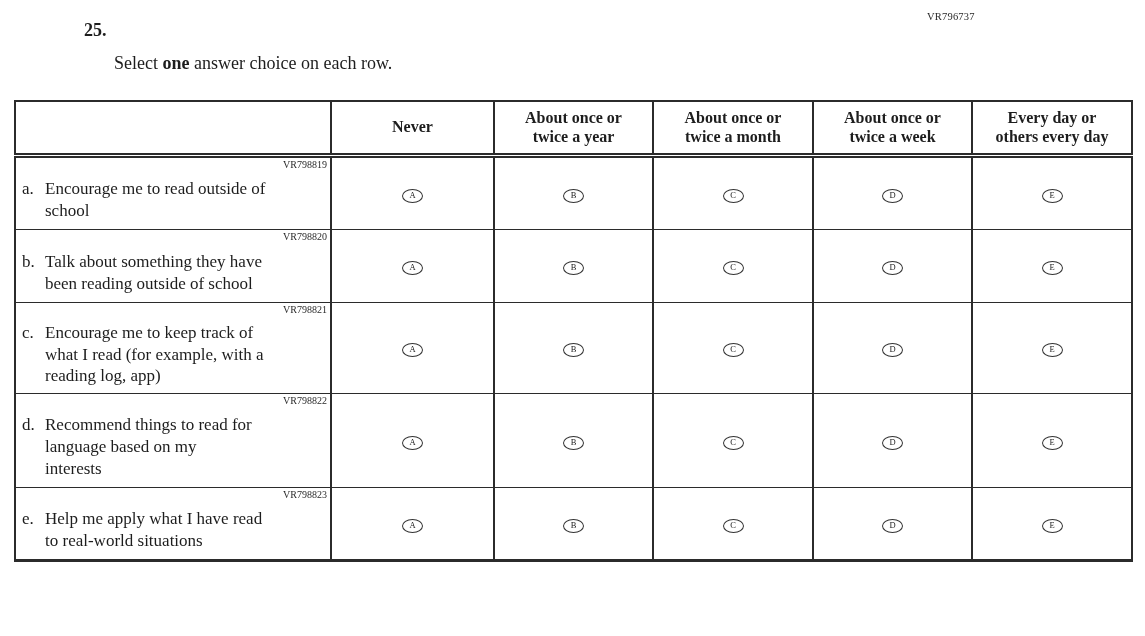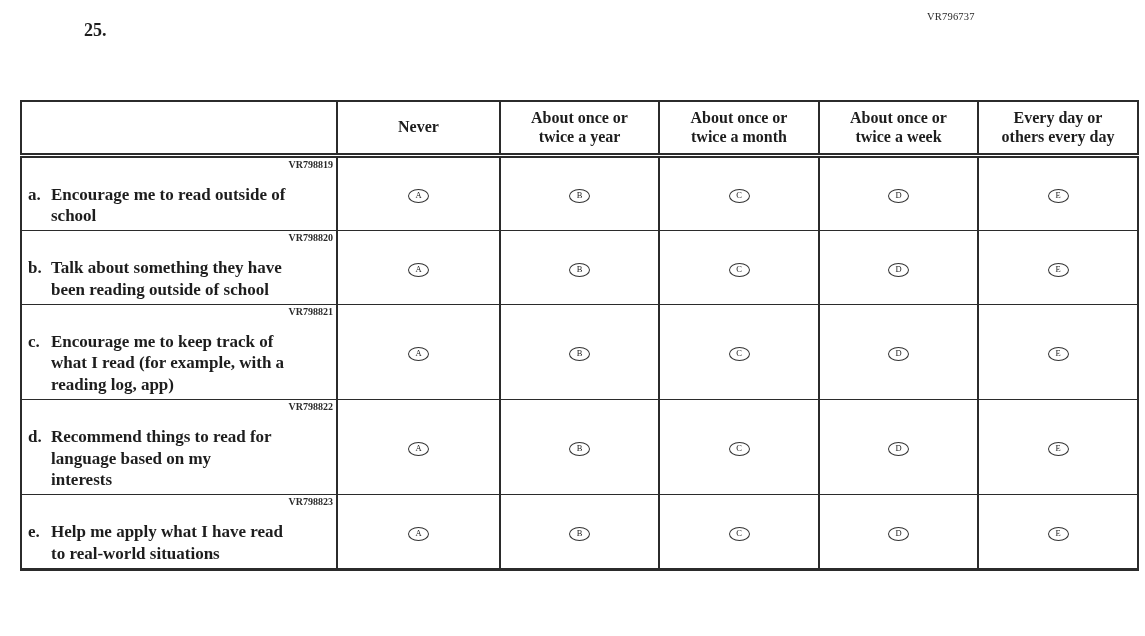--- a/index.html
+++ b/index.html
@@ -19,21 +19,21 @@
 
   
   .question { position:absolute; top:20px; left:84px; width:840px; font-size:18px; }
   .q-line1 { display:flex; }
   .q-num  { font-weight:bold; width:30px; flex-shrink:0; }
   .q-line2 { margin-top:12px; margin-left:30px; }
   .q-line2 .bold { font-weight:bold; }
 
   
   table.matrix {
-    position:absolute; top:100px; left:20px;
+    position:absolute; top:100px; left:14px;
     width:1117px; border-collapse:collapse; table-layout:fixed;
     border:2px solid #2b2b2b;
   }
   .matrix th, .matrix td { border:2px solid #2b2b2b; }
   .matrix th {
     font-size:16px; font-weight:bold; text-align:center; vertical-align:middle;
     line-height:1.22; padding:3px 2px;
     border-bottom:5px double #2b2b2b;
     height:54px;
   }
@@ -43,21 +43,21 @@
   .matrix tr.rb { height:73px; }
   .matrix tr.rc { height:91px; }
   .matrix tr.rd { height:94px; }
   .matrix tr.re { height:73px; }
   .matrix tr.rf { height:70px; }
   .matrix tr:last-child td { border-bottom:3px solid #2b2b2b; }
   .matrix td { border-top:1.5px solid #2b2b2b; border-bottom:1.5px solid #2b2b2b; }
 
   td.label-cell {
     position:relative; vertical-align:middle;
-    padding:26px 2px 3px 6px; font-size:17px;font-weight:bold;
+    padding:17px 2px 3px 6px; font-size:17px;
   }
   .row-vr {
     position:absolute; top:1px; right:3px;
     font-size:10px; color:#2a2a2a;
   }
   .item { display:flex; line-height:1.28; }
   .item-letter { width:23px; flex-shrink:0; }
   .item-text { white-space:pre-line; }
 
   td.opt { text-align:center; vertical-align:middle; }
@@ -70,20 +70,21 @@
 </style>
 </head>
 <body>
 
 <div class="vr-top">VR796737</div>
 
 <div class="question">
   <div class="q-line1">
     <span class="q-num">25.</span>
   </div>
+  <div class="q-line2"><span>Select </span><span class="bold">one</span><span> answer choice on each row.</span></div>
 </div>
 
 <table class="matrix">
   <colgroup>
     <col style="width:316px">
       <col style="width:163px">
       <col style="width:159px">
     <col style="width:160px">
       <col style="width:159px">
       <col style="width:160px">

